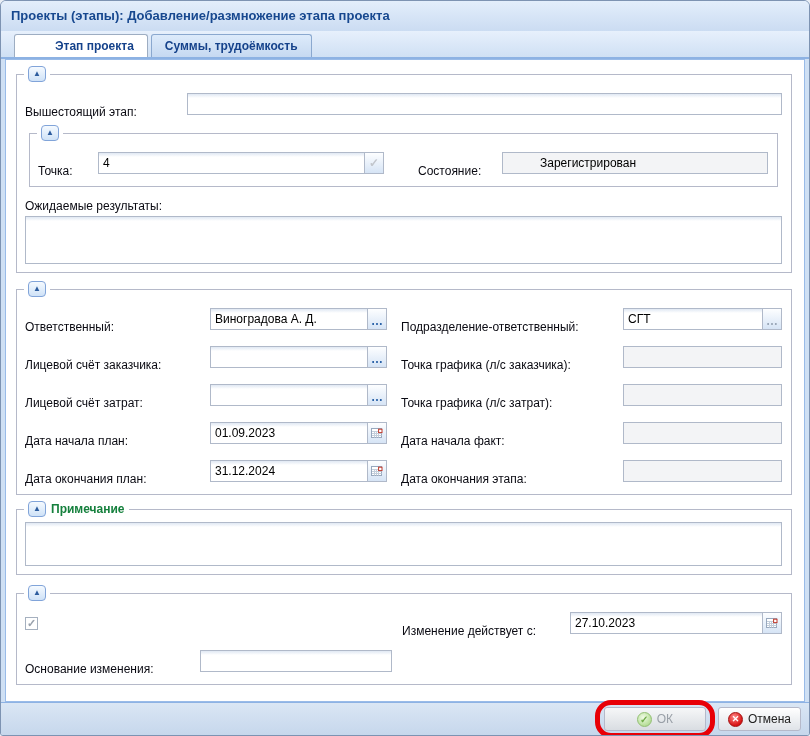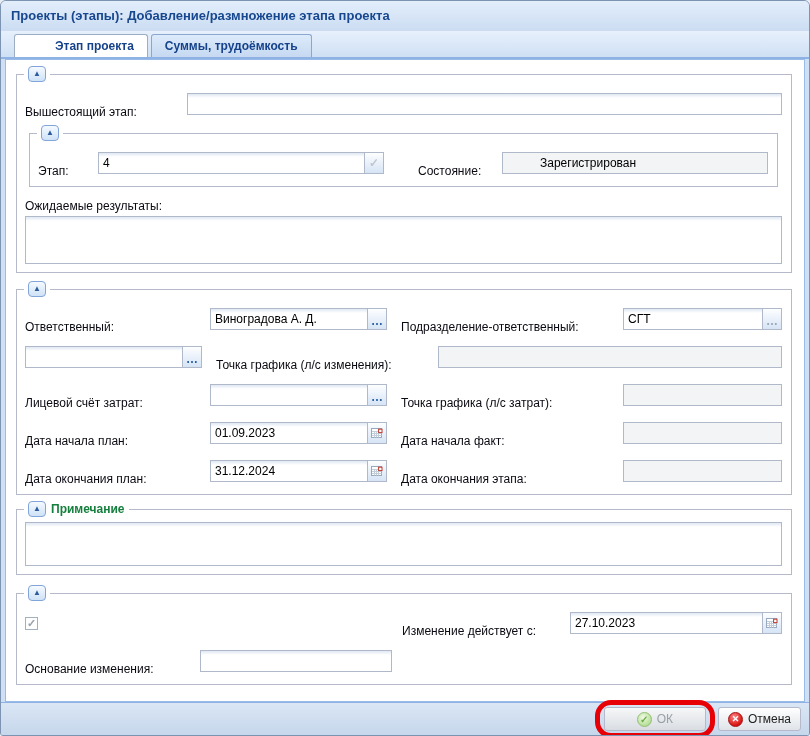--- a/index.html
+++ b/index.html
@@ -108,21 +108,21 @@
         <div class="wrap grow">
           <input class="fld" value="" style="">
         </div>
       </div>
 
       <div class="fs" style="margin:14px 4px 12px 4px;">
         <div class="legend">
           <span class="toggle">▲</span>
         </div>
         <div class="row">
-          <span class="lbl l60">Этап:</span>
+          <span class="lbl l60">Точка:</span>
           <div class="wrap w286">
             <input class="fld" value="4" style="">
             <span class="trigger checkmark">✓</span>
           </div>
           <span class="lbl l84">Состояние:</span>
           <div class="wrap grow">
             <input class="fld ro" readonly="" value="Зарегистрирован" style="">
           </div>
         </div>
       </div>
@@ -148,25 +148,26 @@
           <span class="trigger">…</span>
         </div>
         <span class="lbl l222">Подразделение-ответственный:</span>
         <div class="wrap grow">
           <input class="fld" value="СГТ" style="">
           <span class="trigger dim">…</span>
         </div>
       </div>
 
       <div class="row">
+        <span class="lbl l185">Лицевой счёт заказчика:</span>
         <div class="wrap w177">
           <input class="fld" value="" style="">
           <span class="trigger">…</span>
         </div>
-        <span class="lbl l222">Точка графика (л/с изменения):</span>
+        <span class="lbl l222">Точка графика (л/с заказчика):</span>
         <div class="wrap grow">
           <input class="fld ro" readonly="" value="" style="">
         </div>
       </div>
 
       <div class="row">
         <span class="lbl l185">Лицевой счёт затрат:</span>
         <div class="wrap w177">
           <input class="fld" value="" style="">
           <span class="trigger">…</span>

